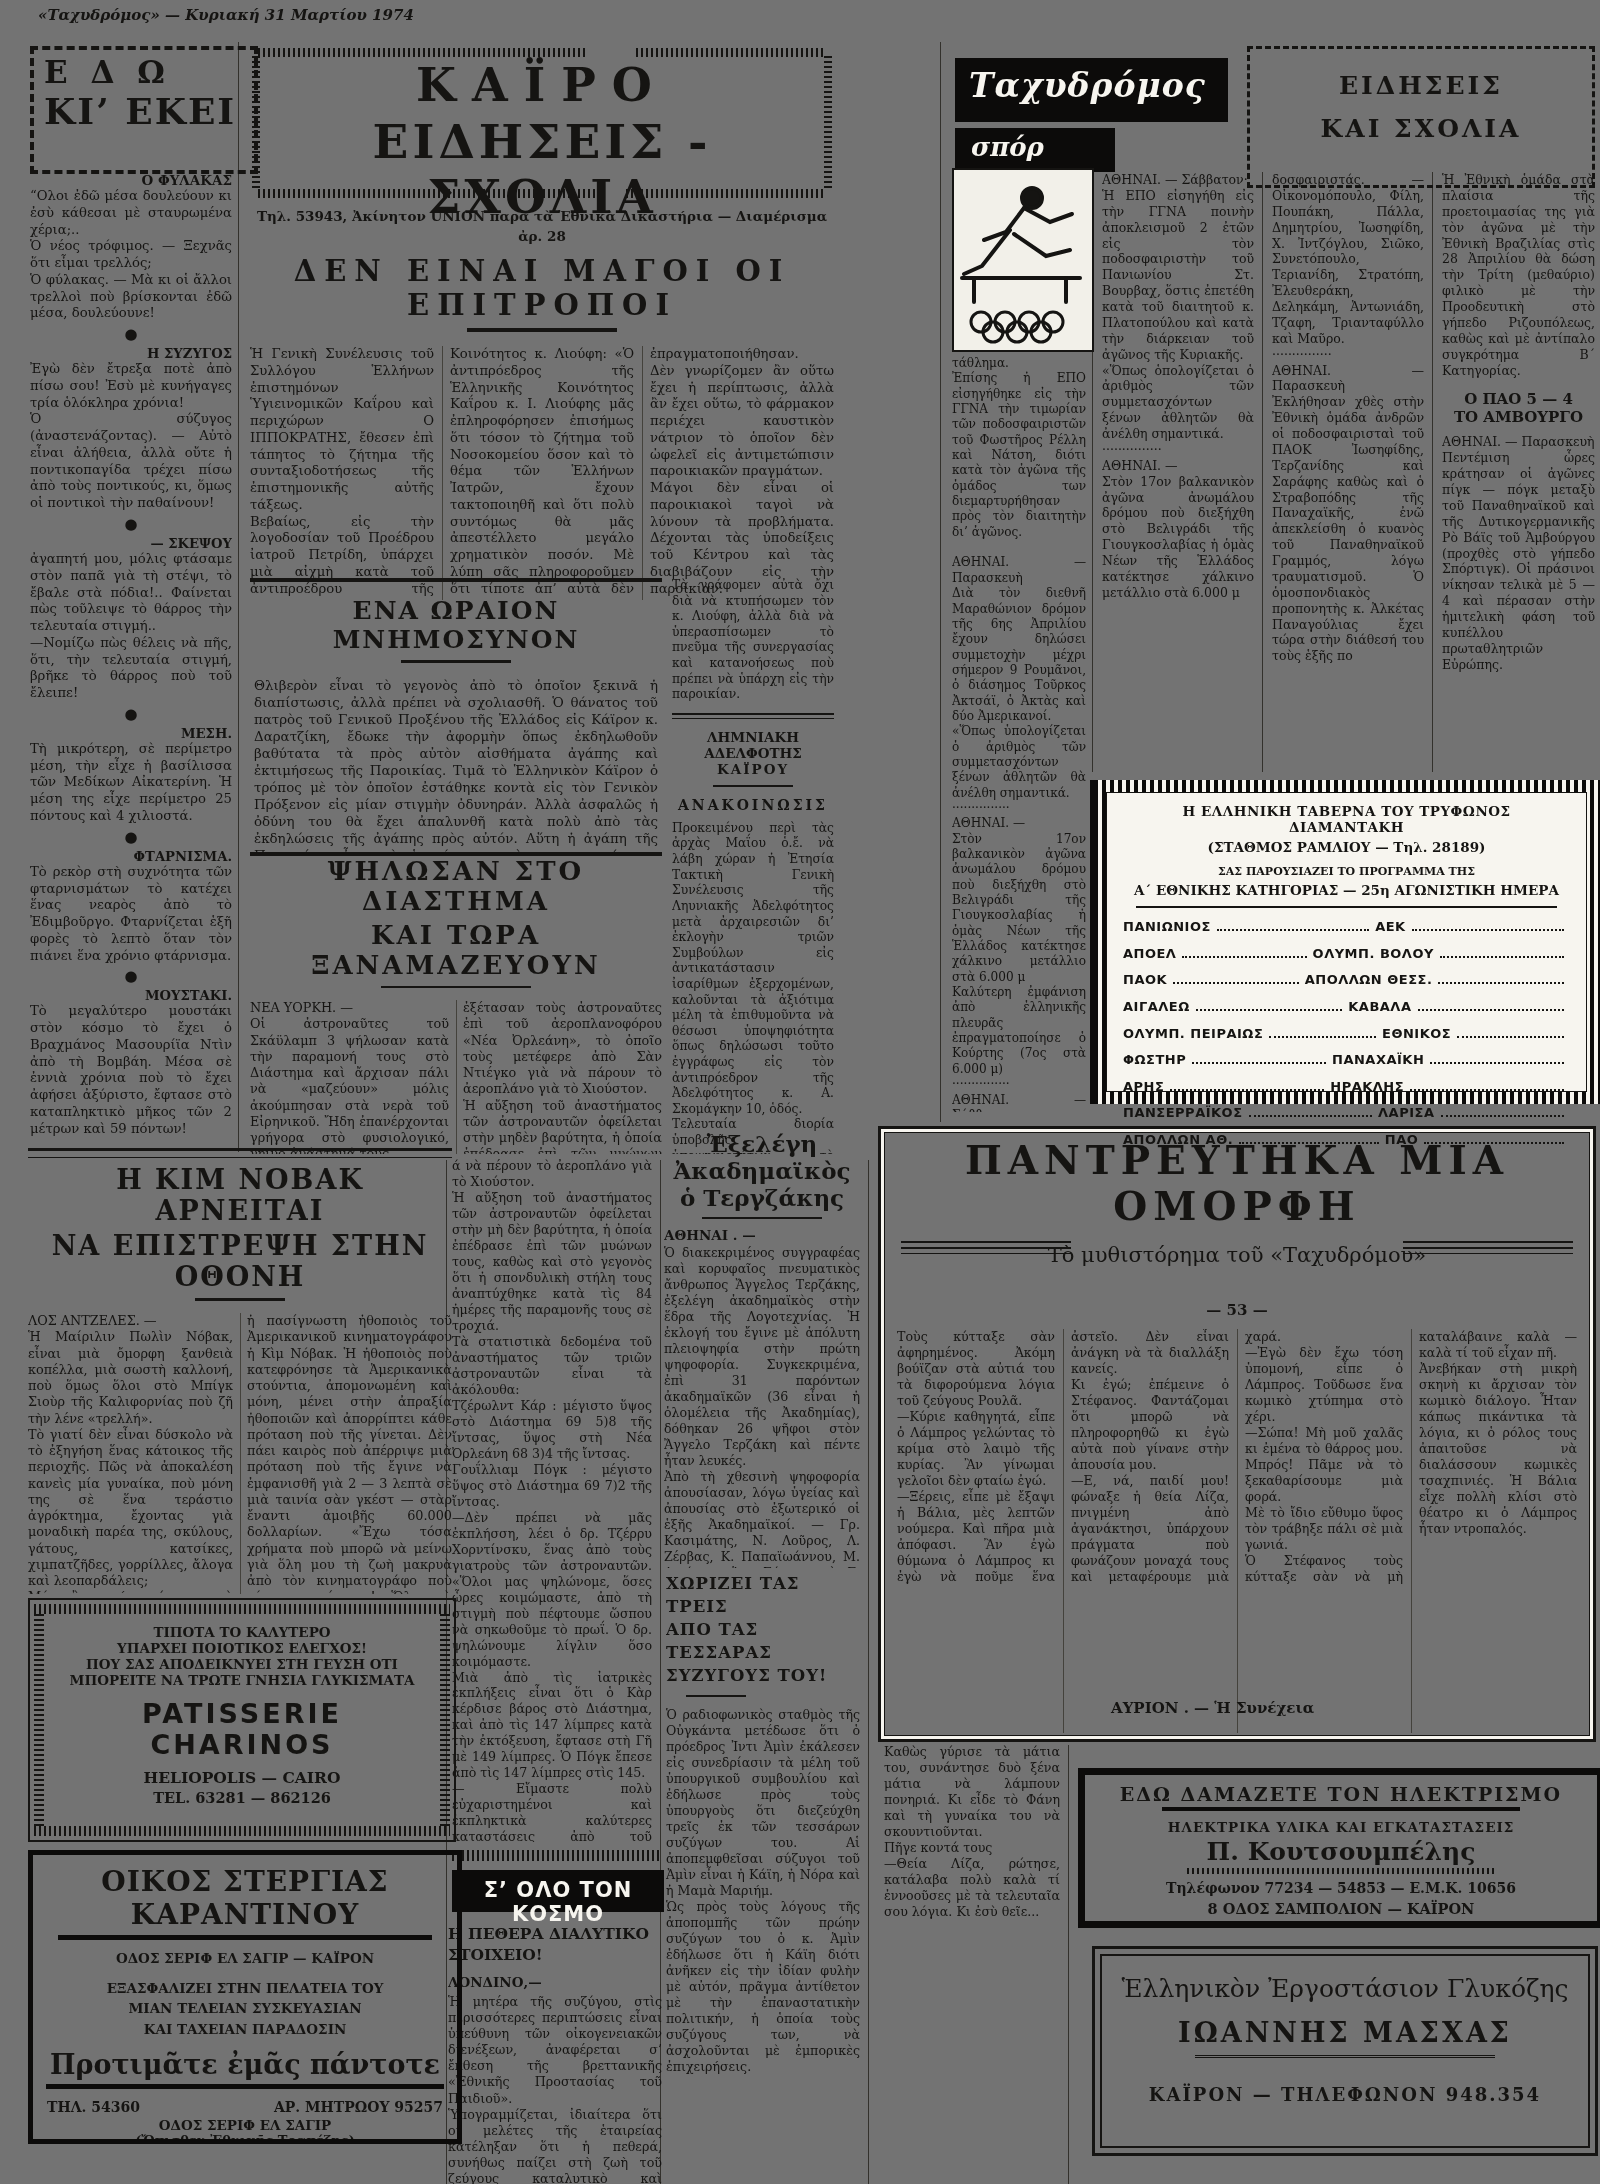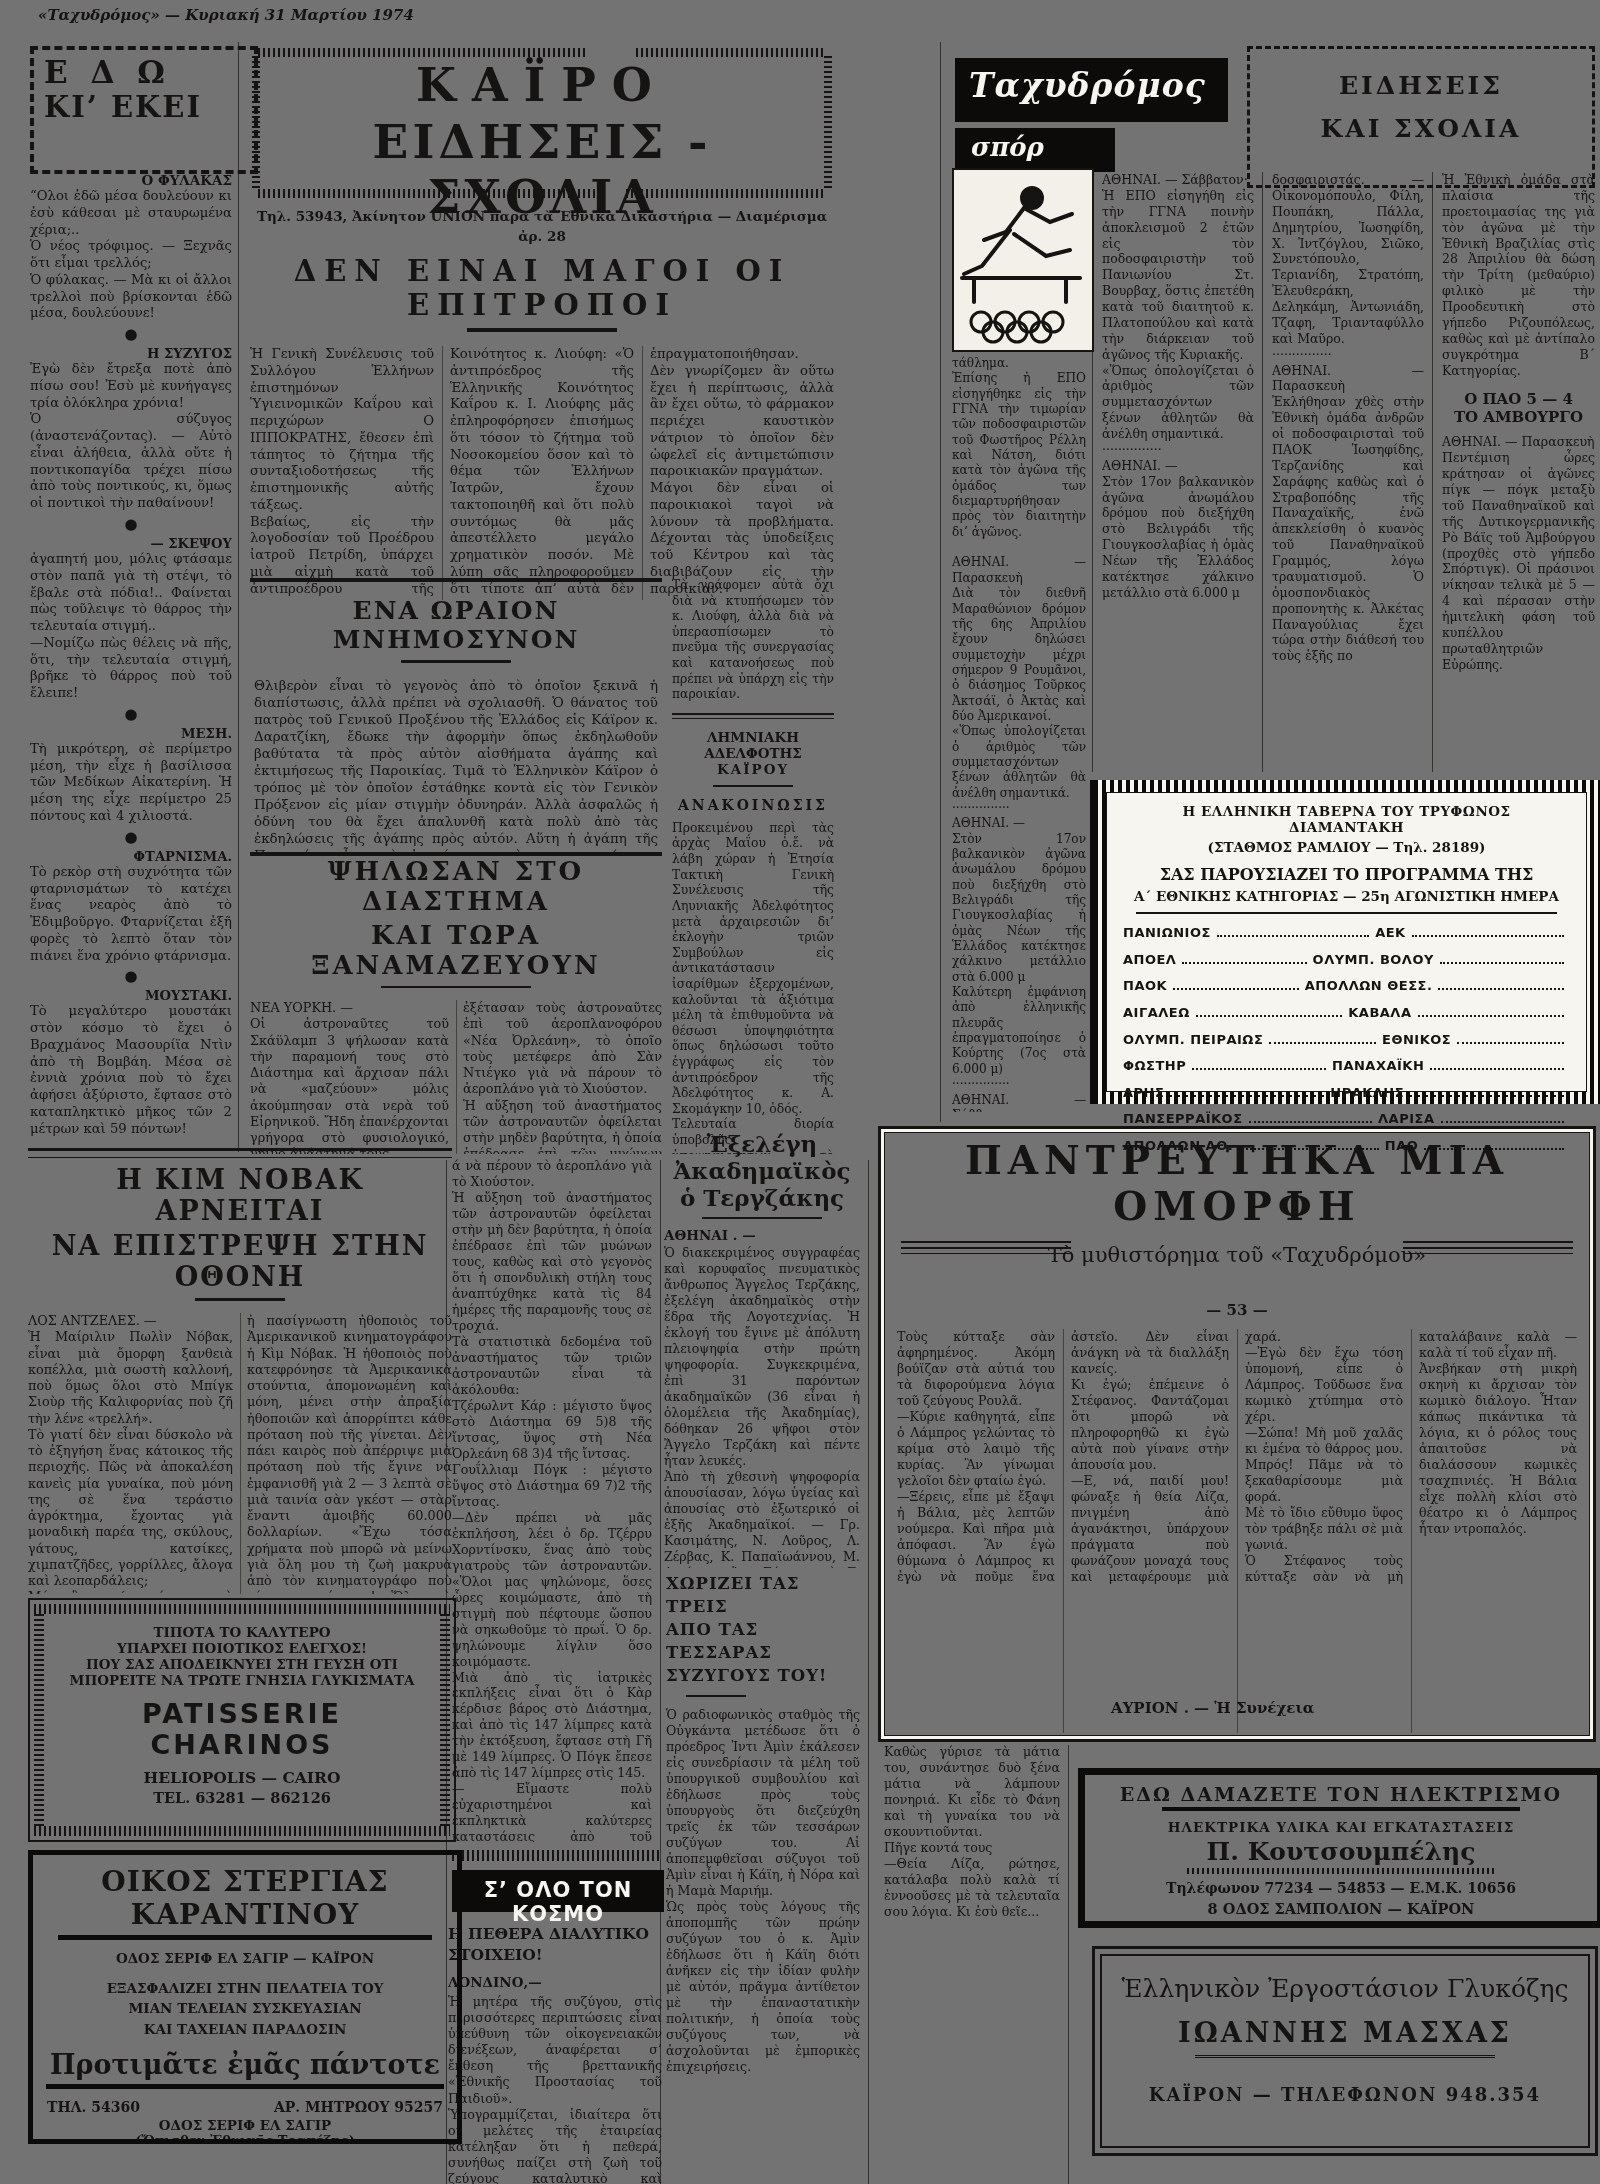--- a/index.html
+++ b/index.html
@@ -44,21 +44,21 @@
   <div class="abs vrule" style="left:446px;top:1160px;height:1024px;"></div>
   <div class="abs vrule" style="left:660px;top:1160px;height:1024px;"></div>
   <div class="abs vrule" style="left:868px;top:1160px;height:1024px;"></div>
   <div class="abs vrule" style="left:1068px;top:1745px;height:439px;"></div>
   <div class="abs vrule" style="left:1092px;top:172px;height:600px;"></div>
   <div class="abs vrule" style="left:1262px;top:172px;height:600px;"></div>
   <div class="abs vrule" style="left:1432px;top:172px;height:600px;"></div>
 
   <div class="abs" style="left:30px;top:46px;width:200px;height:112px;border:4px dashed #151412;padding:4px 10px;">
     <div class="bold" style="font-size:31px;letter-spacing:6px;">Ε Δ Ω</div>
-    <div class="bold" style="font-size:29px;letter-spacing:2px;">ΚΙ’ ΕΚΕΙ</div>
+    <div class="bold" style="font-size:36px;letter-spacing:2px;">ΚΙ’ ΕΚΕΙ</div>
   </div>
 
   <div class="abs clip" style="left:30px;top:172px;width:202px;height:982px;font-size:13.2px;">
     <div class="item-head" style="font-size:13.5px;">Ο ΦΥΛΑΚΑΣ</div>
     <div class="flow">“Ολοι ἐδῶ μέσα δουλεύουν κι ἐσὺ κάθεσαι μὲ σταυρωμένα χέρια;..
 Ὁ νέος τρόφιμος. — Ξεχνᾶς ὅτι εἶμαι τρελλός;
 Ὁ φύλακας. — Μὰ κι οἱ ἄλλοι τρελλοὶ ποὺ βρίσκονται ἐδῶ μέσα, δουλεύουνε!</div>
     <div class="bullet">●</div>
     <div class="item-head">Η ΣΥΖΥΓΟΣ</div>
     <div class="flow">Ἐγὼ δὲν ἔτρεξα ποτὲ ἀπὸ πίσω σου! Ἐσὺ μὲ κυνήγαγες τρία ὁλόκληρα χρόνια!
@@ -194,21 +194,21 @@
     <div class="center bold" style="font-size:15px;margin-top:12px;">Ο ΠΑΟ 5 — 4</div>
     <div class="center bold" style="font-size:15px;">ΤΟ ΑΜΒΟΥΡΓΟ</div>
     <div class="flow" style="margin-top:8px;">ΑΘΗΝΑΙ. — Παρασκευὴ
 Πεντέμιση ὧρες κράτησαν οἱ ἀγῶνες πίγκ — πόγκ μεταξὺ τοῦ Παναθηναϊκοῦ καὶ τῆς Δυτικογερμανικῆς Ρὸ Βάϊς τοῦ Ἀμβούργου (προχθὲς στὸ γήπεδο Σπόρτιγκ). Οἱ πράσινοι νίκησαν τελικὰ μὲ 5 — 4 καὶ πέρασαν στὴν ἡμιτελικὴ φάση τοῦ κυπέλλου πρωταθλητριῶν Εὐρώπης.</div>
   </div>
 
   <div class="abs stripeframe" style="left:1090px;top:780px;width:481px;height:300px;">
     <div class="stripeinner" style="height:100%;padding:10px 16px;box-sizing:border-box;">
       <div class="center bold" style="font-size:13.5px;letter-spacing:.5px;">Η ΕΛΛΗΝΙΚΗ ΤΑΒΕΡΝΑ ΤΟΥ ΤΡΥΦΩΝΟΣ ΔΙΑΜΑΝΤΑΚΗ</div>
       <div class="center bold" style="font-size:13.5px;margin-top:4px;">(ΣΤΑΘΜΟΣ ΡΑΜΛΙΟΥ — Τηλ. 28189)</div>
-      <div class="center bold" style="font-size:16px;margin-top:10px;">ΣΑΣ ΠΑΡΟΥΣΙΑΖΕΙ ΤΟ ΠΡΟΓΡΑΜΜΑ ΤΗΣ</div>
+      <div class="center bold" style="font-size:11px;margin-top:10px;">ΣΑΣ ΠΑΡΟΥΣΙΑΖΕΙ ΤΟ ΠΡΟΓΡΑΜΜΑ ΤΗΣ</div>
       <div class="center bold" style="font-size:13.5px;margin-top:4px;">Α΄ ΕΘΝΙΚΗΣ ΚΑΤΗΓΟΡΙΑΣ — 25η ΑΓΩΝΙΣΤΙΚΗ ΗΜΕΡΑ</div>
       <div style="height:2px;background:#151412;width:94%;margin:8px auto 6px;"></div>
       <div>
         <div class="fixture">
             <span>ΠΑΝΙΩΝΙΟΣ</span>
             <span class="dots"></span>
             <span>ΑΕΚ</span>
             <span class="dots"></span>
           </div>
         <div class="fixture">

